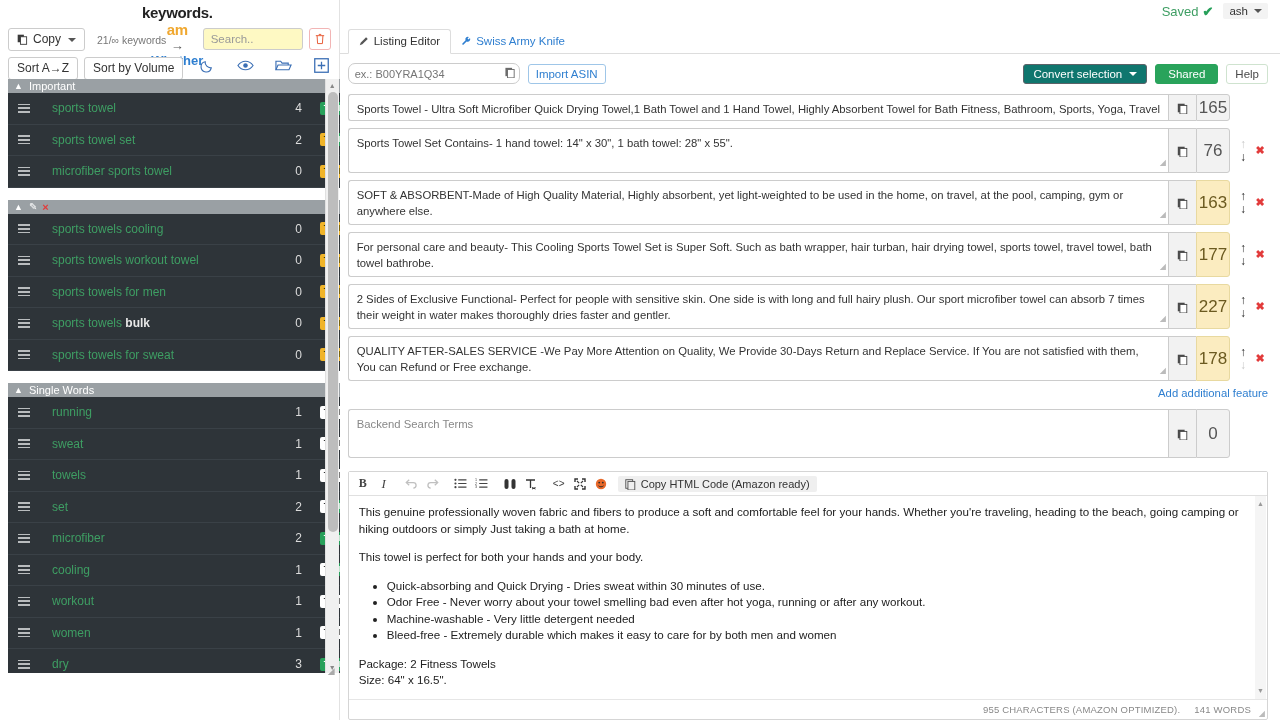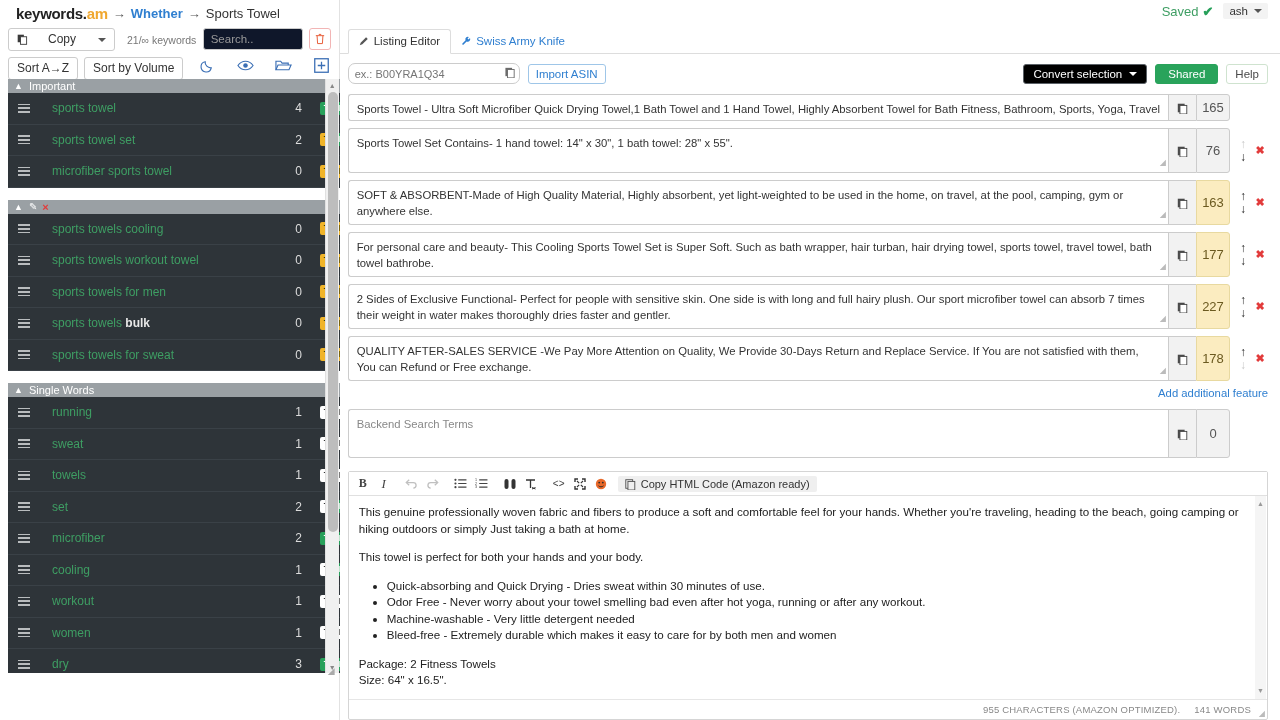--- a/index.html
+++ b/index.html
@@ -20,45 +20,46 @@
     position: relative;
     background: #fff;
     border-right: 1px solid #e2e2e2;
   }
   .brand {
     padding: 4px 0 0 16px;
     height: 22px;
     display: flex; align-items: center;
     font-size: 15px;
     white-space: nowrap;
+    flex-direction: column;
   }
   .brand .kw { font-weight: bold; color: #222; letter-spacing: -0.3px; }
   .brand .am { color: #f0a830; font-weight: bold; letter-spacing: -0.3px; }
   .brand .arrow { color: #555; margin: 0 5px; font-size: 13px; }
   .brand .crumb-link { color: #2f7fd0; font-weight: bold; font-size: 13px; text-decoration: none; }
   .brand .crumb-cur { color: #333; font-size: 13px; }
 
   .lp-toolbar { padding: 6px 8px 0 8px; }
   .tb-row { display: flex; align-items: center; gap: 6px; }
   .tb-row.r2 { margin-top: 6px; position: relative; }
 
   .btn {
     background: #fff; border: 1px solid #ccc; border-radius: 3px;
     padding: 3px 8px; font-size: 12px; color: #333; cursor: pointer;
-    display: inline-flex; align-items: center; gap: 20px; line-height: 15px;
+    display: inline-flex; align-items: center; gap: 5px; line-height: 15px;
     white-space: nowrap;
   }
   .caret { width:0;height:0;border-left:4px solid transparent;border-right:4px solid transparent;border-top:4px solid #555; display:inline-block; margin-left:2px;}
 
   .kwcount { color: #777; font-size: 10.5px; margin-left: 6px; white-space: nowrap;}
 
   .search-wrap { position: absolute; right: 8px; top: 28px; display: flex; align-items: center; gap: 6px;}
   .search-input {
     width: 100px; height: 22px; border: 1px solid #ccc; border-radius: 3px;
-    padding: 2px 7px; font-size: 11.5px; color: #888; background: #0f172a;
+    padding: 2px 7px; font-size: 11.5px; color: #888; background: #fef9c3;
     font-family: "Liberation Sans", sans-serif;
   }
   .search-input::placeholder { color: #999; }
   .trash-btn {
     width: 22px; height: 22px; border: 1px solid #f2b5b5; border-radius: 3px;
     background: #fff; display: flex; align-items: center; justify-content: center;
     cursor: pointer;
   }
 
   .icon-row { position: absolute; right: 8px; top: 56px; display: flex; gap: 20px; align-items: center;}
@@ -174,21 +175,21 @@
     font-family: "Liberation Sans", sans-serif;
   }
   .asin-wrap { position: relative; }
   .asin-paste { position: absolute; right: 5px; top: 3px; color: #777; font-size: 11px;}
   .btn-import {
     background: #fff; border: 1px solid #9fc6e8; color: #2f7fd0;
     border-radius: 3px; padding: 3px 7px; font-size: 11.5px; cursor: pointer;
   }
   .spacer { flex: 1; }
   .btn-convert {
-    background: #000000; color: #fff; border: 1px solid #5c6268;
+    background: #0f766e; color: #fff; border: 1px solid #5c6268;
     border-radius: 3px; padding: 3px 9px; font-size: 11.5px; cursor:pointer;
     display:flex; align-items:center; gap:5px;
   }
   .btn-shared {
     background: #29a35b; color: #fff; border: 1px solid #29a35b;
     border-radius: 3px; padding: 3px 12px; font-size: 11.5px; cursor:pointer;
   }
   .btn-help {
     background: #fff; color: #4a4a4a; border: 1px solid #cfe3cf;
     border-radius: 3px; padding: 3px 8px; font-size: 11.5px; cursor:pointer;
@@ -207,21 +208,21 @@
   .finput.h1 { min-height: 25px; white-space: nowrap; text-overflow: clip; }
   .finput .resize { position:absolute; right:2px; bottom:1px; color:#bbb; font-size:8px; }
   .fcopy {
     width: 28px; background: #f2f2f2; border: 1px solid #ccc; border-right:none;
     display: flex; align-items: center; justify-content: center; color: #555; cursor:pointer;
   }
   .fcount {
     width: 34px; background: #f2f2f2; border: 1px solid #ccc;
     border-radius: 0 3px 3px 0;
     display: flex; align-items: center; justify-content: center;
-    font-size: 13px; color: #555;
+    font-size: 17px; color: #555;
   }
   .fcount.warn { background: #fbecc0; border-color: #e8d9a0; color: #6b5a20;}
   .farrows {
     width: 22px; display: flex; flex-direction: column;
     align-items: center; justify-content: center; gap: 2px; padding-left: 4px;
   }
   .farrows .ar { font-size: 12px; color: #222; cursor: pointer; line-height: 11px;}
   .farrows .ar.dim { color: #c8c8c8; }
   .fdel { width: 16px; display: flex; align-items: center; justify-content: center; color: #e23b3b; font-weight: bold; font-size: 11px; cursor:pointer;}
   .fspacer { width: 38px; }

